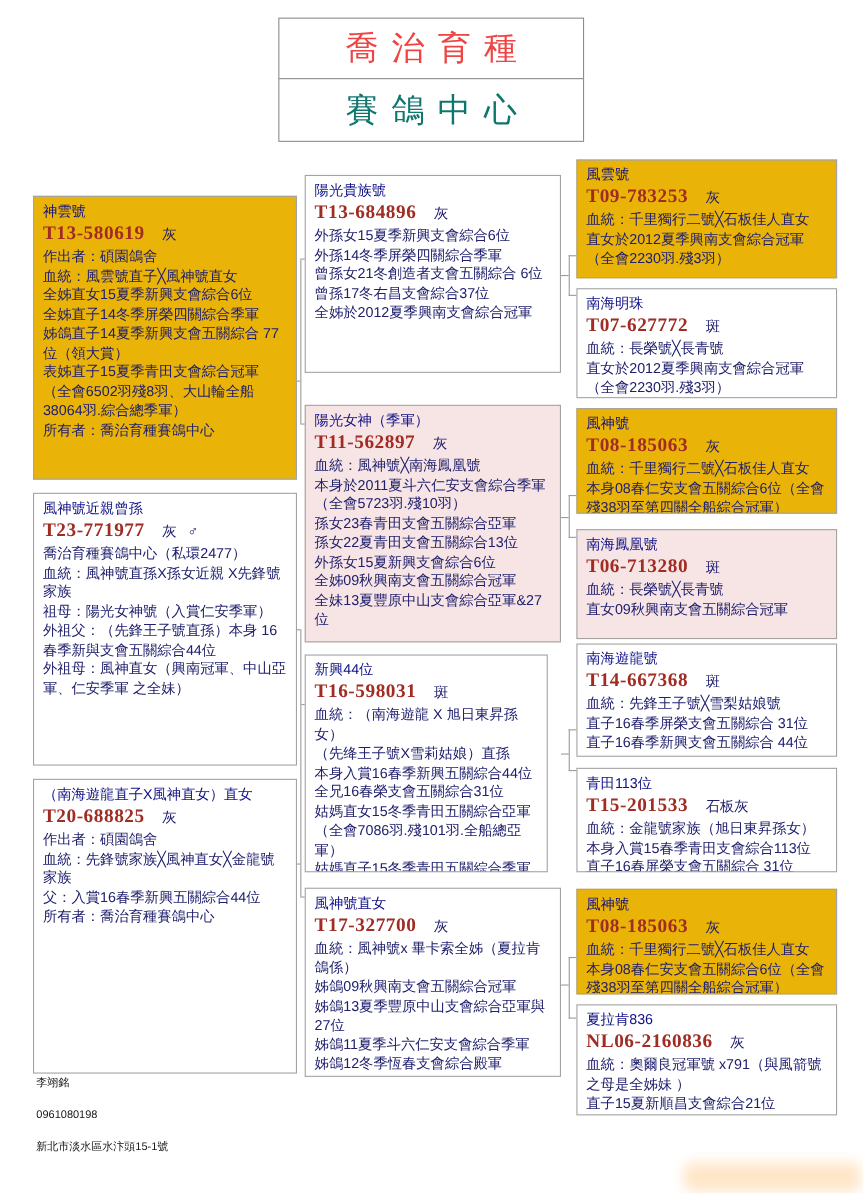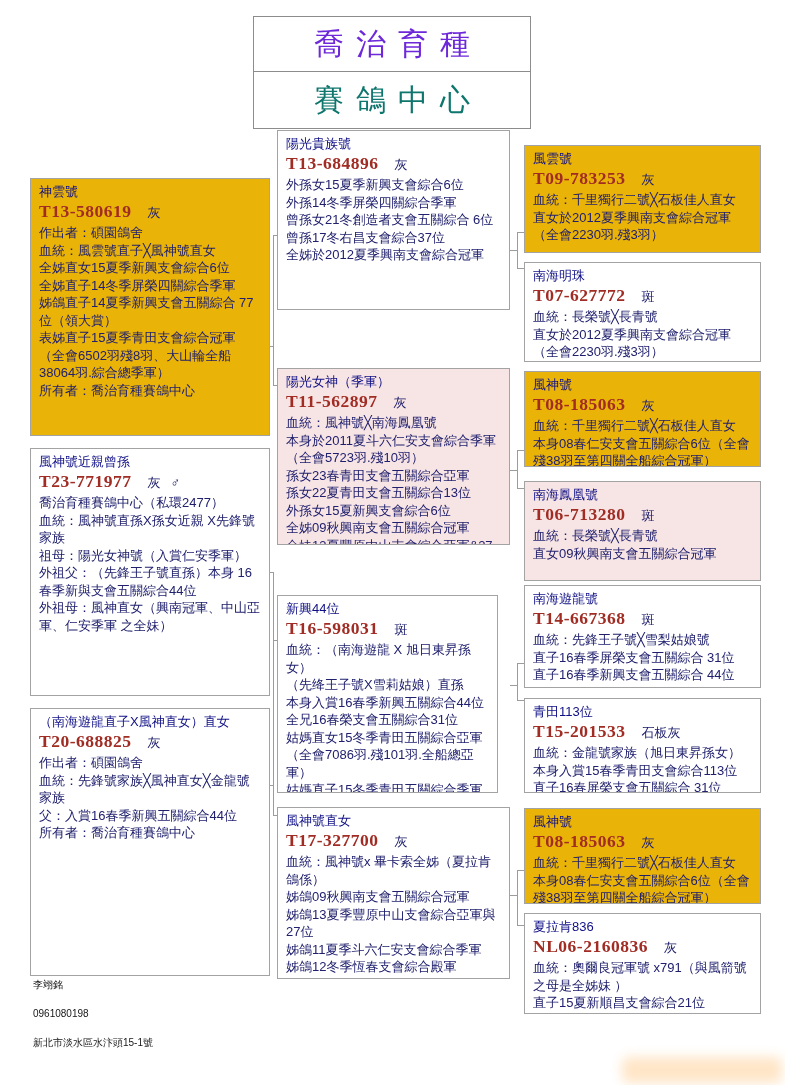--- a/index.html
+++ b/index.html
@@ -4,41 +4,41 @@
 <style>
   html,body{margin:0;padding:0;background:#ffffff;}
   #canvas{position:relative;width:785px;height:1085px;background:#ffffff;overflow:hidden;
           font-family:"Liberation Sans","DejaVu Sans",sans-serif;}
 
   
   .hdrbox{position:absolute;box-sizing:border-box;border:1px solid #8c8c8c;background:#fff;
           display:flex;align-items:center;justify-content:center;
           font-family:"Liberation Serif","DejaVu Serif",serif;
           font-size:30px;letter-spacing:12px;text-indent:12px;}
-  #hdr1{left:253px;top:16px;width:278px;height:56px;color:#6d28d9;text-align:center;}
+  #hdr1{left:253px;top:16px;width:278px;height:56px;color:#ef4444;text-align:center;}
   #hdr2{left:253px;top:71px;width:278px;height:58px;color:#0f766e;}
 
   
   .box{position:absolute;box-sizing:border-box;border:1px solid #a3a3a3;background:#ffffff;
        padding:3px 8px;overflow:hidden;font-size:13px;line-height:17.5px;color:#20206e;}
   .box.blue{background:#eab308;}
   .box.pink{background:#f7e4e4;}
   .box-title{font-size:13px;line-height:17px;color:#0f0f86;margin-top:1px;}
   .ring-row{line-height:21px;margin:1px 0;}
   .ring{font-family:"Liberation Serif","DejaVu Serif",serif;font-weight:bold;
         font-size:17.5px;color:#a02c24;letter-spacing:0.5px;}
   .clabel{margin-left:16px;color:#20206e;}
   .sex{margin-left:10px;color:#20206e;}
   .bline{min-height:17.5px;}
 
   #b-left1{left:30px;top:178px;width:240px;height:258px;}
   #b-left2{left:30px;top:448px;width:240px;height:248px;}
   #b-left3{left:30px;top:708px;width:240px;height:268px;}
-  #b-mid1{left:277px;top:130px;width:233px;height:180px;}
-  #b-mid2{left:277px;top:368px;width:233px;height:177px;}
+  #b-mid1{left:277px;top:159px;width:233px;height:180px;}
+  #b-mid2{left:277px;top:368px;width:233px;height:216px;}
   #b-mid3{left:277px;top:595px;width:221px;height:198px;}
   #b-mid4{left:277px;top:807px;width:233px;height:172px;}
   #b-right1{left:524px;top:145px;width:237px;height:108px;}
   #b-right2{left:524px;top:262px;width:237px;height:100px;}
   #b-right3{left:524px;top:371px;width:237px;height:96px;}
   #b-right4{left:524px;top:481px;width:237px;height:100px;}
   #b-right5{left:524px;top:585px;width:237px;height:103px;}
   #b-right6{left:524px;top:698px;width:237px;height:95px;}
   #b-right7{left:524px;top:808px;width:237px;height:96px;}
   #b-right8{left:524px;top:913px;width:237px;height:101px;}

